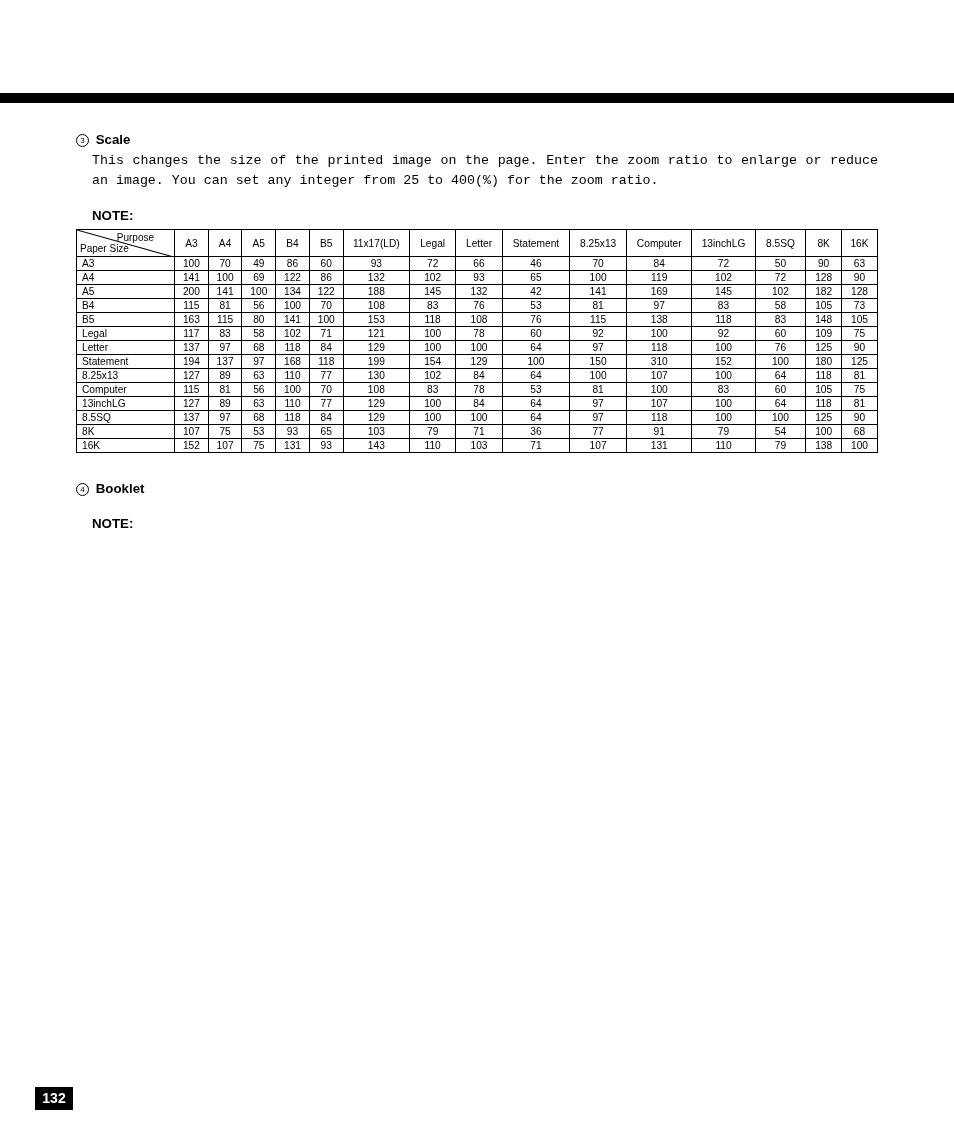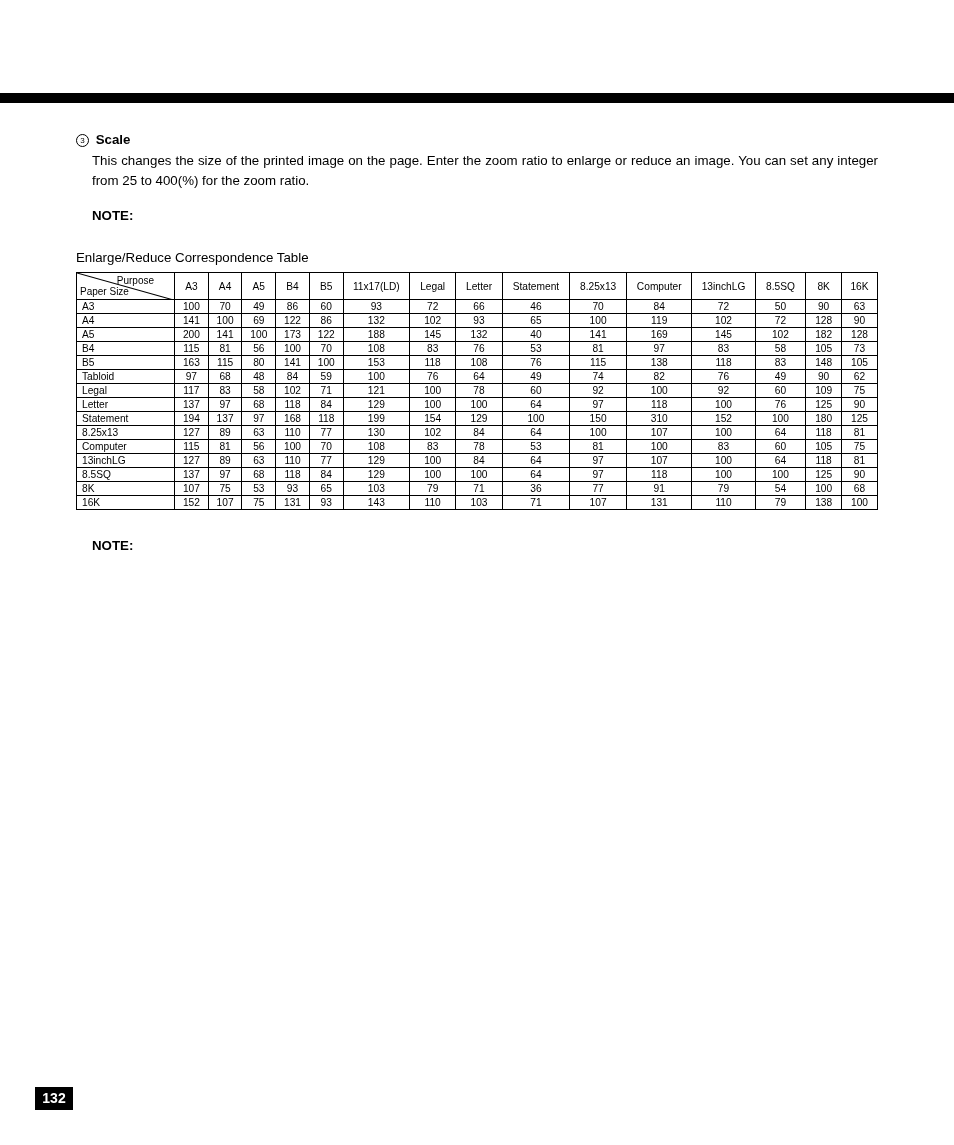--- a/index.html
+++ b/index.html
@@ -39,21 +39,21 @@
     height: 11px;
     border: 1px solid #000;
     border-radius: 50%;
     font-size: 8px;
     line-height: 11px;
     text-align: center;
     vertical-align: 1px;
     margin-right: 3px;
   }
   .sec-head { font-weight: bold; }
-  .sec-body { margin-left: 16px; text-align: justify; }
+  .sec-body { margin-left: 16px; text-align: justify; font-family: Liberation Mono, monospace; }
   .note-head { font-weight: bold; margin-top: 14px; margin-left: 16px;}
   .note-body { margin-left: 32px; text-align: justify;}
   .table-caption { margin-top: 22px; font-size: 13.3px;}
   table.corr {
     border-collapse: collapse;
     width: 802px;
     margin-top: 3px;
     font-size: 10.2px;
     table-layout: fixed;
   }
@@ -121,21 +121,20 @@
 
     <div>
       <div>
         <span class="circled">3</span>
         <span class="sec-head">Scale</span>
       </div>
       <div class="sec-body">This changes the size of the printed image on the page.  Enter the zoom ratio to enlarge or reduce an image.  You can set any integer from 25 to 400(%) for the zoom ratio.</div>
       <div class="note-head">NOTE:</div>
     </div>
 
-    <div class="table-caption">Enlarge/Reduce Correspondence Table</div>
 
     <table class="corr">
       <colgroup>
         <col style="width:93px">
         <col style="width:32px">
           <col style="width:32px">
           <col style="width:32px">
         <col style="width:32px">
           <col style="width:32px">
         <col style="width:63px">
@@ -211,26 +210,26 @@
             <td>102</td>
             <td>72</td>
             <td>128</td>
             <td>90</td>
           </tr>
           <tr>
             <td>A5</td>
             <td>200</td>
             <td>141</td>
             <td>100</td>
-            <td>173</td>
+            <td>134</td>
             <td>122</td>
             <td>188</td>
             <td>145</td>
             <td>132</td>
-            <td>40</td>
+            <td>42</td>
             <td>141</td>
             <td>169</td>
             <td>145</td>
             <td>102</td>
             <td>182</td>
             <td>128</td>
           </tr>
           <tr>
             <td>B4</td>
             <td>115</td>
@@ -259,38 +258,20 @@
             <td>153</td>
             <td>118</td>
             <td>108</td>
             <td>76</td>
             <td>115</td>
             <td>138</td>
             <td>118</td>
             <td>83</td>
             <td>148</td>
             <td>105</td>
-          </tr>
-          <tr>
-            <td>Tabloid</td>
-            <td>97</td>
-            <td>68</td>
-            <td>48</td>
-            <td>84</td>
-            <td>59</td>
-            <td>100</td>
-            <td>76</td>
-            <td>64</td>
-            <td>49</td>
-            <td>74</td>
-            <td>82</td>
-            <td>76</td>
-            <td>49</td>
-            <td>90</td>
-            <td>62</td>
           </tr>
           <tr>
             <td>Legal</td>
             <td>117</td>
             <td>83</td>
             <td>58</td>
             <td>102</td>
             <td>71</td>
             <td>121</td>
             <td>100</td>
@@ -444,19 +425,23 @@
             <td>131</td>
             <td>110</td>
             <td>79</td>
             <td>138</td>
             <td>100</td>
           </tr>
         </tbody>
     </table>
 
     <div class="sec3">
+      <div>
+        <span class="circled">4</span>
+        <span class="sec-head">Booklet</span>
+      </div>
       <div class="note-head">NOTE:</div>
     </div>
 
   </div>
 
   <div class="page-num-box">132</div>
 </div>
 
 </body></html>

